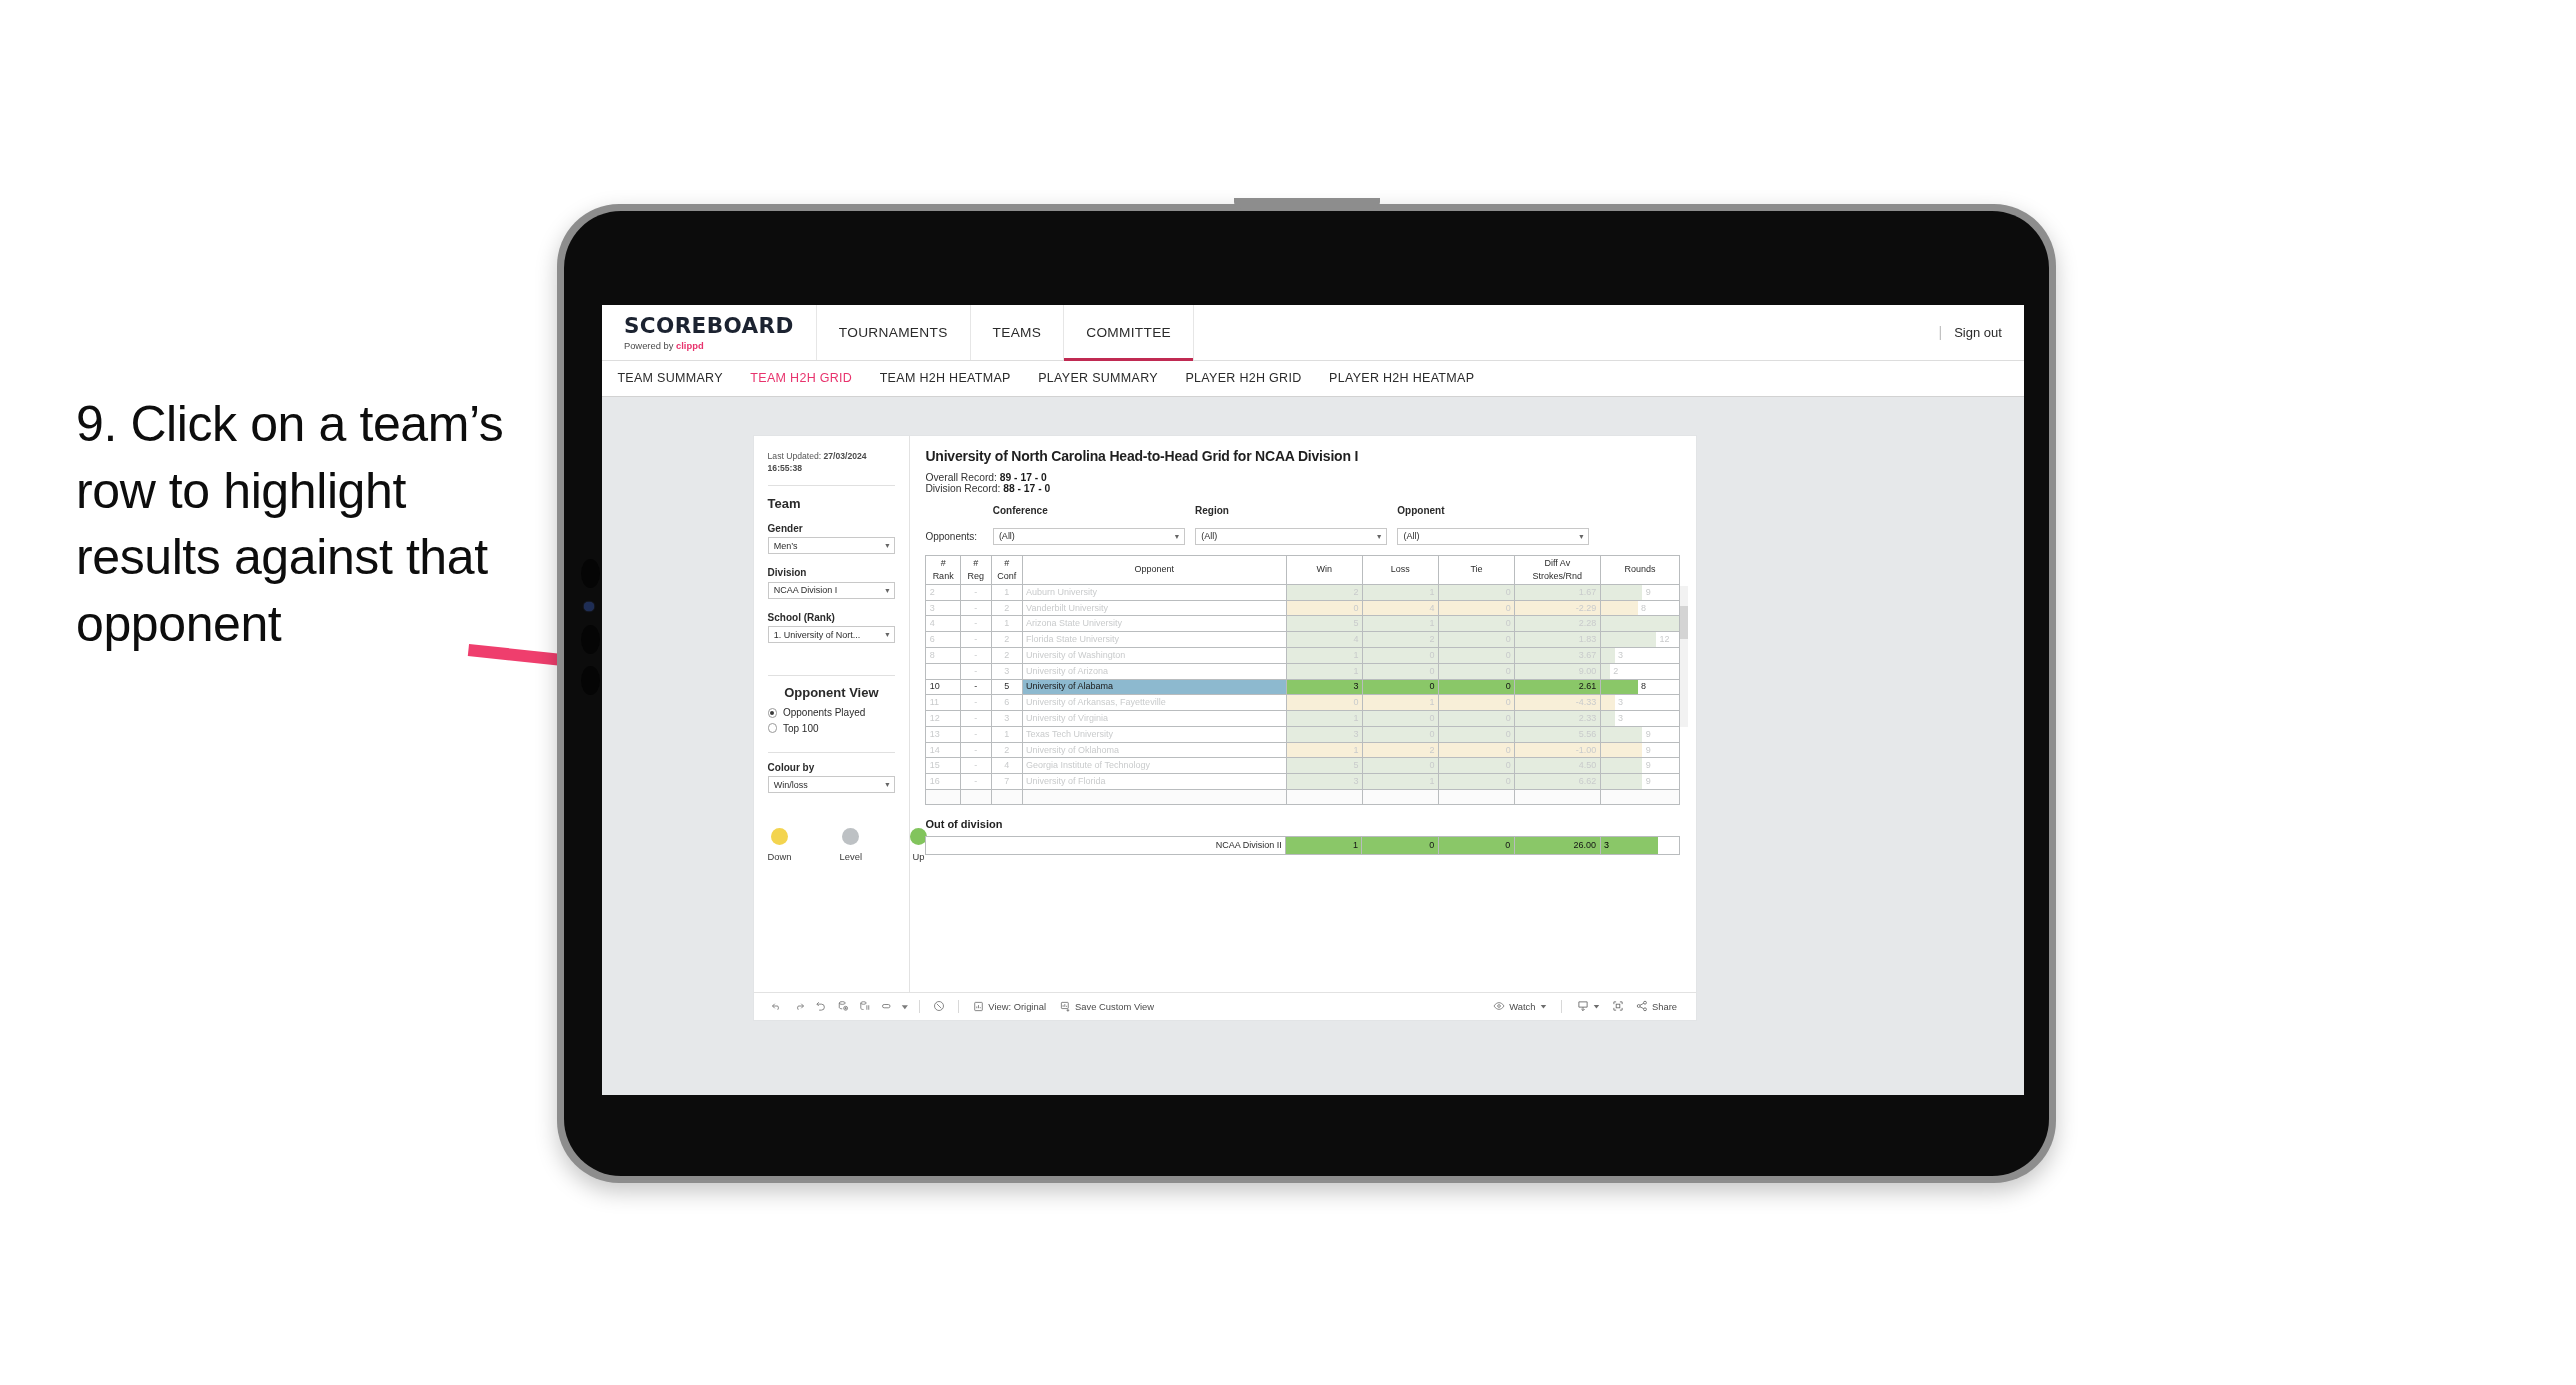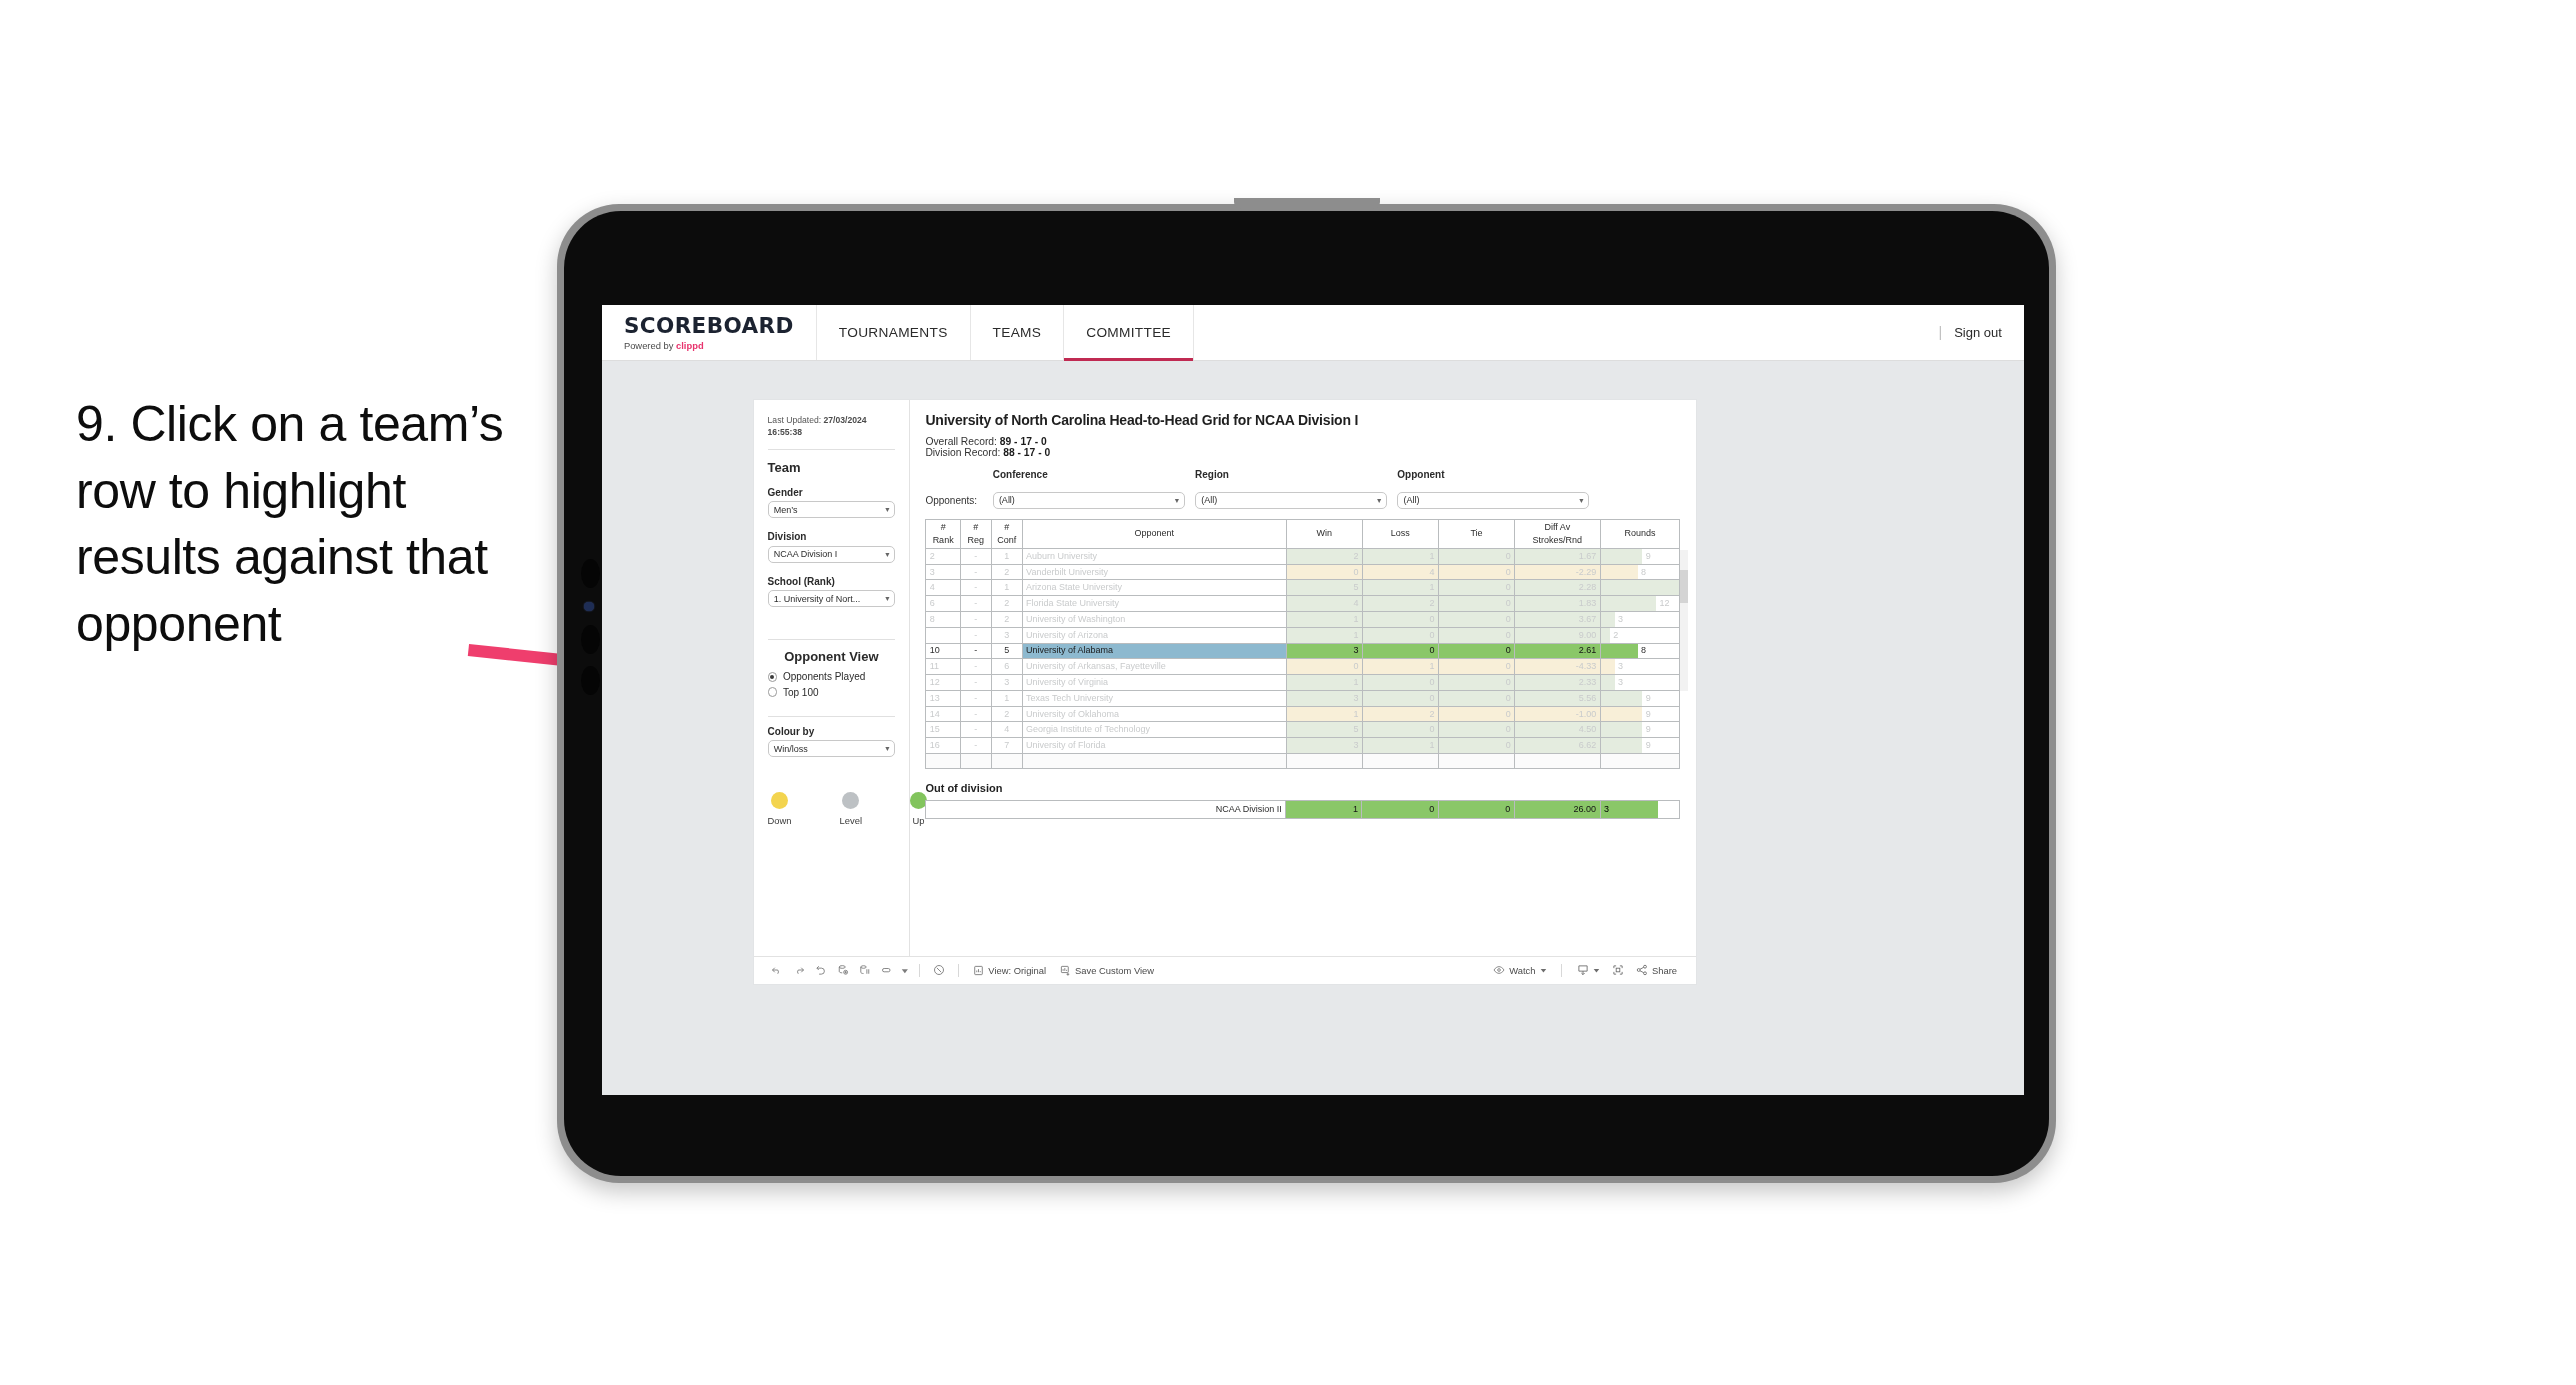--- a/index.html
+++ b/index.html
@@ -119,21 +119,21 @@
     display: flex; flex-direction: column;
   }
   .last-updated { font-size: 8.6px; color: #4b4b4b; line-height: 1.45; font-weight: 600; }
   .lu-label { font-weight: 400; color: #555; }
   .hr { border-top: 0.9px solid #e0e0e0; margin: 11px 0 9.4px 0; }
   .sec-title { font-size: 13px; font-weight: 700; color: #2a2a2a; margin-bottom: 12px; }
   .sec-title.center { text-align: center; }
   .field { margin-bottom: 13px; }
   .field-label { font-size: 10px; font-weight: 700; color: #2a2a2a; margin-bottom: 3.4px; }
   .select {
-    height: 17px; border: 0.9px solid #c8c8c8; background: #fff; border-radius: 5px;
+    height: 17px; border: 0.9px solid #c8c8c8; background: #fff; border-radius: 0;
     display: flex; align-items: center; padding: 0 3.4px 0 5.2px;
     font-size: 9px; color: #2c2c2c; position: relative; cursor: pointer;
   }
   .select .caret { margin-left: auto; font-size: 6.9px; color: #666; }
   .radio-row { display: flex; align-items: center; gap: 6px; margin-bottom: 4.3px; font-size: 10px; color: #2a2a2a; cursor: pointer; }
   .radio {
     width: 9.4px; height: 9.4px; border-radius: 50%; border: 0.9px solid #9a9a9a; background: #fff;
     display: flex; align-items: center; justify-content: center; flex: 0 0 auto;
   }
   .radio.on::after { content: ""; width: 4.3px; height: 4.3px; border-radius: 50%; background: #3b3b3b; }
@@ -234,20 +234,28 @@
             <div class="topnav-item">TOURNAMENTS</div>
             <div class="topnav-item">TEAMS</div>
             <div class="topnav-item active">COMMITTEE</div>
           </div>
           <div class="header-right">
             <span class="divider-v">|</span>
             <span class="signout">Sign out</span>
           </div>
         </div>
 
+        <div class="subnav">
+          <div class="subnav-item">TEAM SUMMARY</div>
+          <div class="subnav-item active">TEAM H2H GRID</div>
+          <div class="subnav-item">TEAM H2H HEATMAP</div>
+          <div class="subnav-item">PLAYER SUMMARY</div>
+          <div class="subnav-item">PLAYER H2H GRID</div>
+          <div class="subnav-item">PLAYER H2H HEATMAP</div>
+        </div>
 
         <div class="canvas">
           <div class="viz">
             <div class="viz-body">
 
               <div class="side-panel">
                 <div class="last-updated">
                   <span class="lu-label">Last Updated:</span>
                   <span>27/03/2024</span><br>
                   <span>16:55:38</span>

